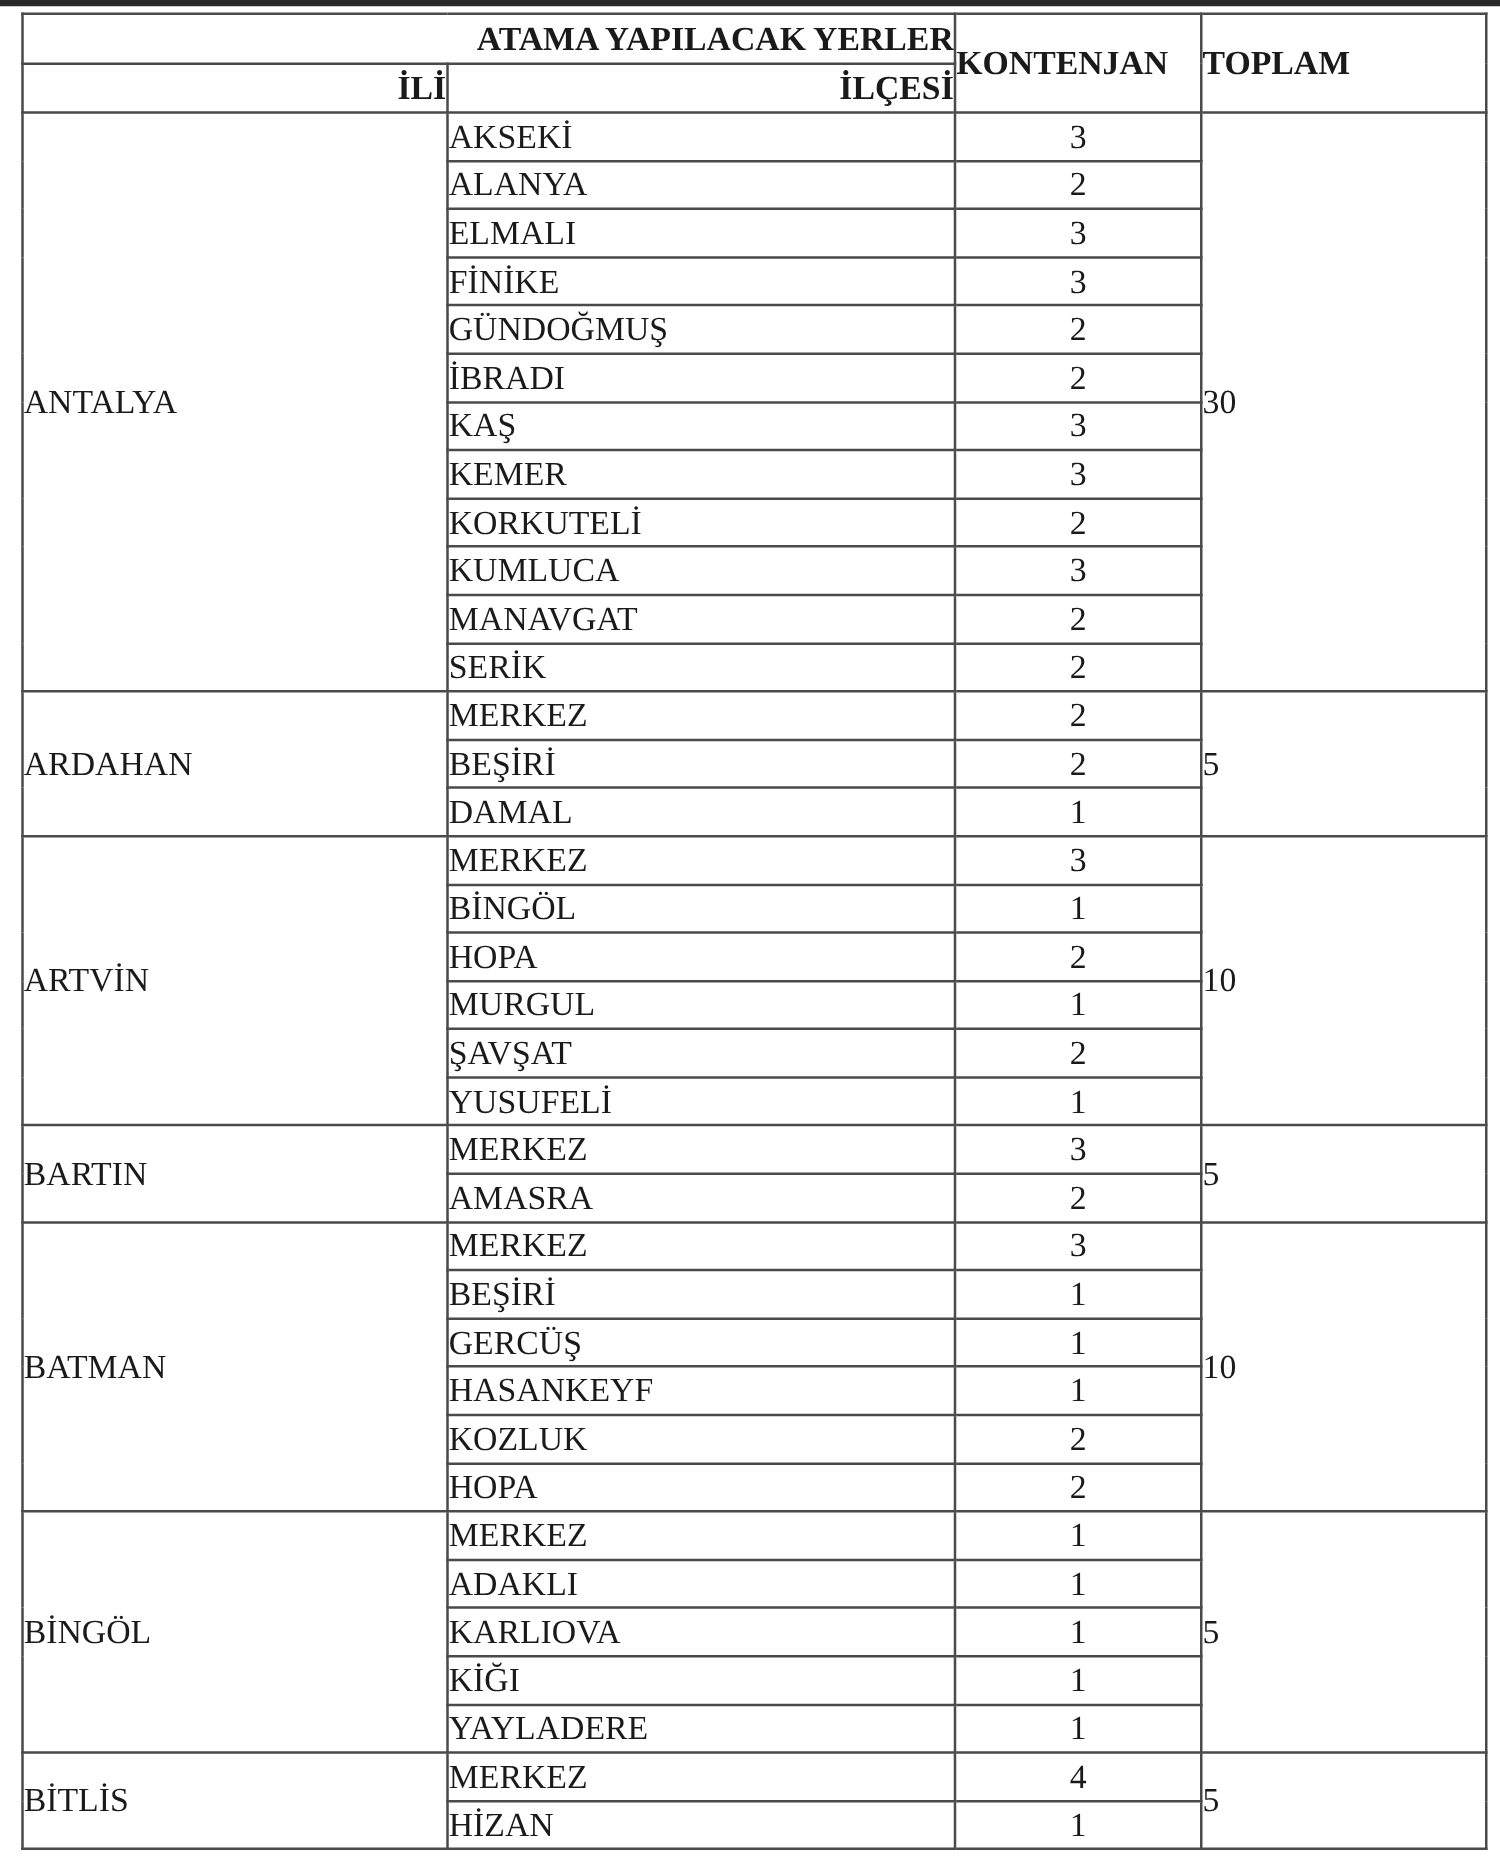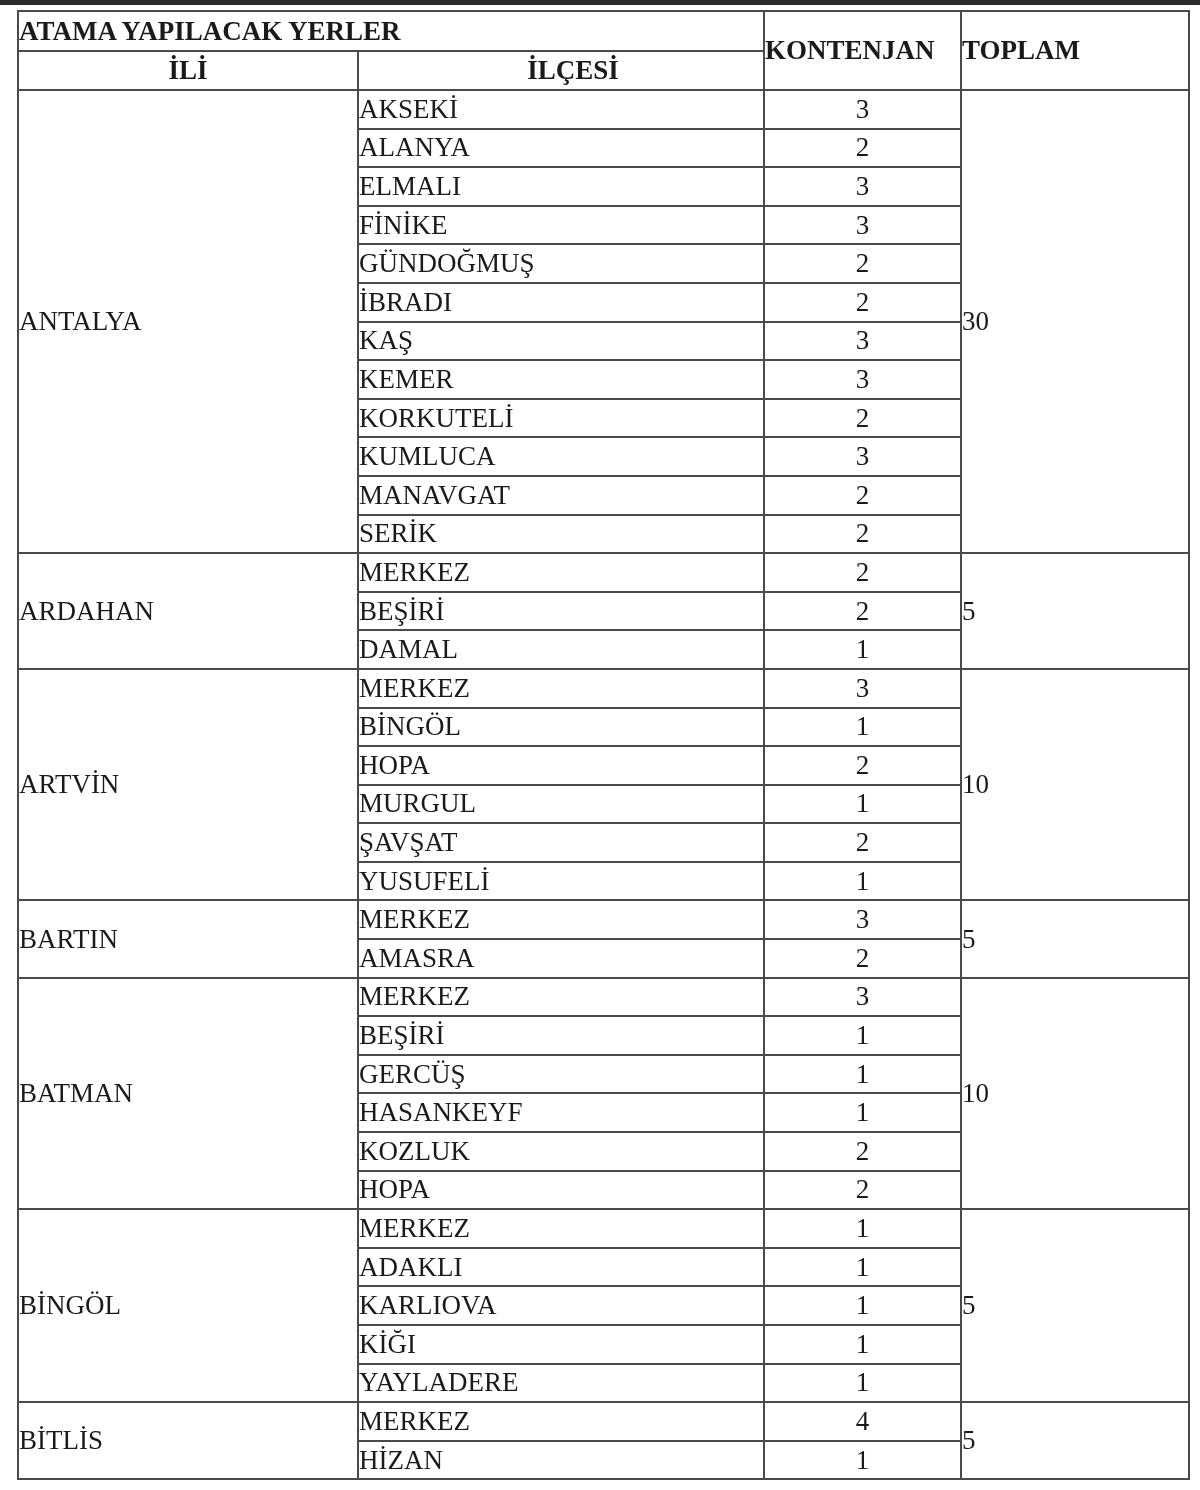--- a/index.html
+++ b/index.html
@@ -5,22 +5,22 @@
   html, body { margin: 0; padding: 0; background: #ffffff; }
   body { width: 1200px; height: 1490px; position: relative; overflow: hidden; font-family: "Liberation Serif", "DejaVu Serif", serif; color: #1a1a1a; }
   .topbar { position: absolute; left: 0; top: 0; width: 1200px; height: 5px; background: #2a2a2a; }
   table.grid { position: absolute; left: 17px; top: 10px; border-collapse: collapse; table-layout: fixed; width: 1171px; }
   table.grid td, table.grid th { border: 2px solid #4a4a4a; padding: 0; font-size: 27px; line-height: 1; white-space: nowrap; overflow: hidden; }
   col.c-il { width: 340px; }
   col.c-ilce { width: 406px; }
   col.c-kont { width: 197px; }
   col.c-top { width: 228px; }
   th { font-weight: bold; }
-  th.group-h { height: 38px; text-align: left; font-size: 27px; padding-left: 140px; }
-  th.sub-h { height: 37px; text-align: center; padding-left: 8px; font-size: 27px; border-radius: 15px; }
+  th.group-h { height: 38px; text-align: right; font-size: 27px; padding-left: 140px; }
+  th.sub-h { height: 37px; text-align: right; padding-left: 8px; font-size: 27px; }
   th.sub-h.ilce { padding-left: 24px; }
   th.side-h { text-align: left; font-size: 26px; }
   td { height: 36.6px; }
   td.il { text-align: left; padding-left: 8px; vertical-align: middle; margin-top: 36px; }
   td.ilce { text-align: left; padding-left: 8px; }
   td.kont { text-align: center; }
   td.top { text-align: left; vertical-align: middle; }
 </style>
 </head>
 <body>

